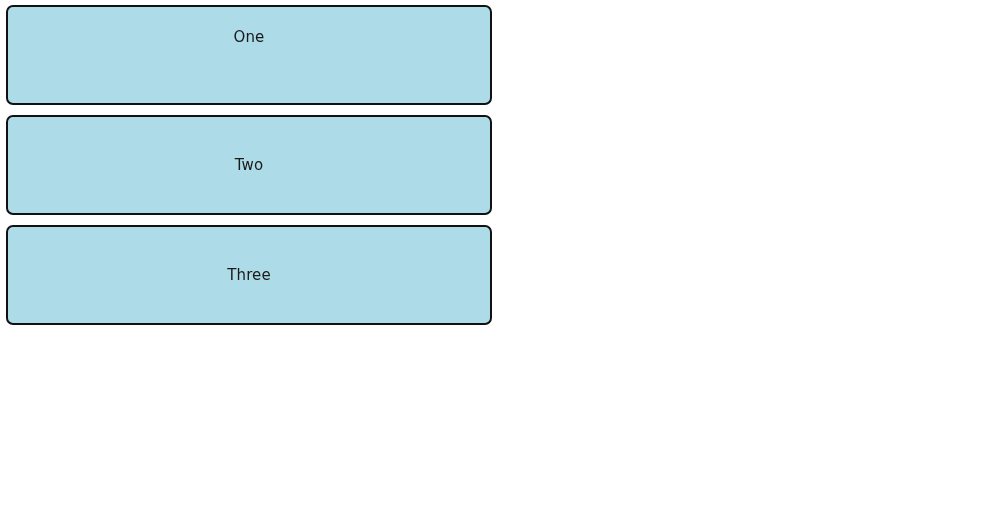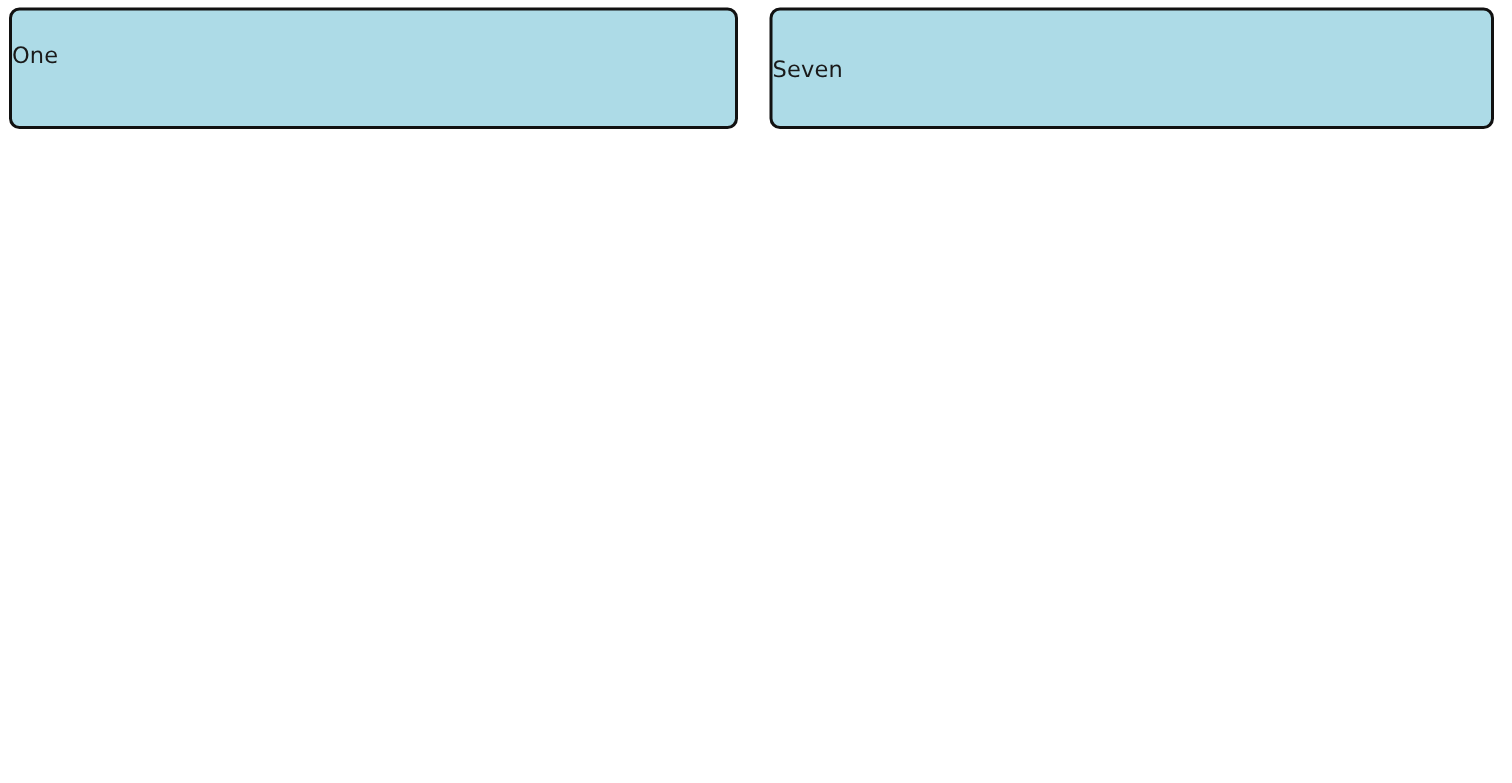--- a/index.html
+++ b/index.html
@@ -33,27 +33,27 @@
     flex-direction: column;
     gap: 10px;
     flex: 0 0 auto;
   }
 
   .column-left  { width: 486px; }
   .column-right { width: 483px; }
 
   .panel {
     box-sizing: border-box;
-    height: 81px;
+    height: 100px;
     background: #addbe7;
     border: 2px solid #111111;
     border-radius: 7px;
     display: flex;
     align-items: center;
-    justify-content: flex-start;
+    justify-content: center;
     color: #1a1a1a;
     font-size: 15px;
     line-height: 1.2;
     font-family: "DejaVu Sans", "Liberation Sans", sans-serif;
     letter-spacing: 0.1px;
     user-select: none;
   }
 
   
   .panel.align-top {
@@ -71,28 +71,31 @@
 <body>
 
 <div class="board">
 
   <div class="column column-left">
 
     <div class="panel align-top">
       <span class="panel-label">One</span>
     </div>
 
+    <div class="panel">
+      <span class="panel-label">Two</span>
+    </div>
 
+    <div class="panel">
+      <span class="panel-label">Three</span>
+    </div>
 
 
   </div>
 
   <div class="column column-right">
 
 
 
-    <div class="panel">
-      <span class="panel-label">Seven</span>
-    </div>
 
   </div>
 
 </div>
 
 </body></html>

